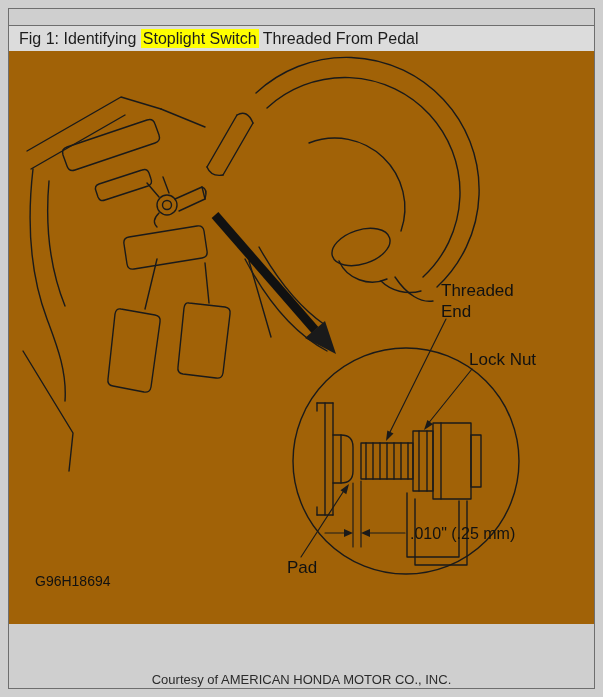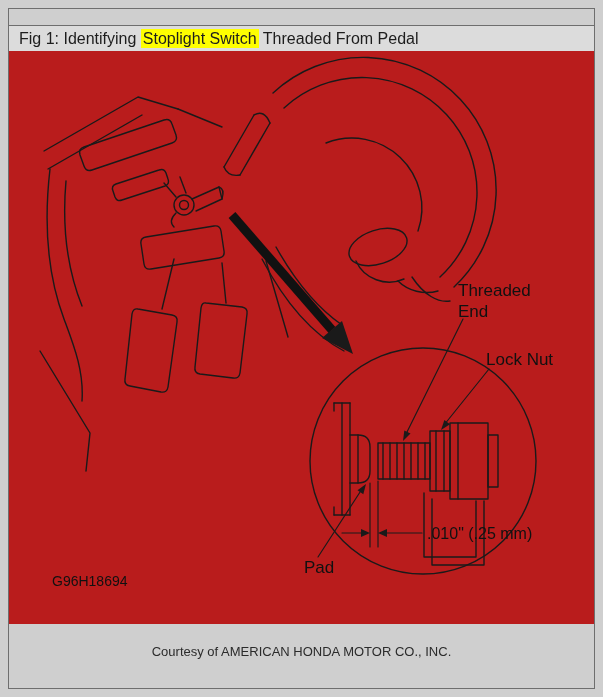--- a/index.html
+++ b/index.html
@@ -17,38 +17,37 @@
     border-top:1px solid #6e6e6e;border-bottom:1px solid #6e6e6e;
     background:#dcdcdc;
     font-size:16px;line-height:25px;color:#1d1d1d;
     padding-left:10px;white-space:nowrap;
   }
   .titlebar mark{
     background:#ffff00;color:#1d1d1d;padding:1px 2px;text-align:right;
   }
   .canvas{
     position:absolute;left:0;right:0;top:42px;height:573px;
-    background:#b91c1c;
-    padding-left:17px;
+    background:#a16207;
   }
   .canvas svg{display:block;}
   svg .ln{stroke:var(--line,#1a1a1a);fill:none;stroke-width:1.4;
     stroke-linecap:round;stroke-linejoin:round;}
   svg .thin{stroke-width:1.15;}
   svg .solid{fill:var(--line,#1a1a1a);stroke:none;}
   svg text{font-family:"Liberation Sans", sans-serif;fill:#111111;}
   svg text.callout{font-size:17px;}
   svg text.dim{font-size:16px;}
   svg text.code{font-size:14px;}
   .footer{
     position:absolute;left:0;right:0;top:615px;bottom:0;
     text-align:center;
   }
   .footer span{
-    display:inline-block;margin-top:20px;
+    display:inline-block;margin-top:48px;
     font-size:13px;color:#2b2b2b;
   }
 </style>
 </head>
 <body>
 
 <div class="frame">
 
   <div class="titlebar"><span>Fig 1: Identifying </span><mark style="background-color: rgb(255, 255, 0);">Stoplight Switch</mark><span> Threaded From Pedal</span></div>
 

